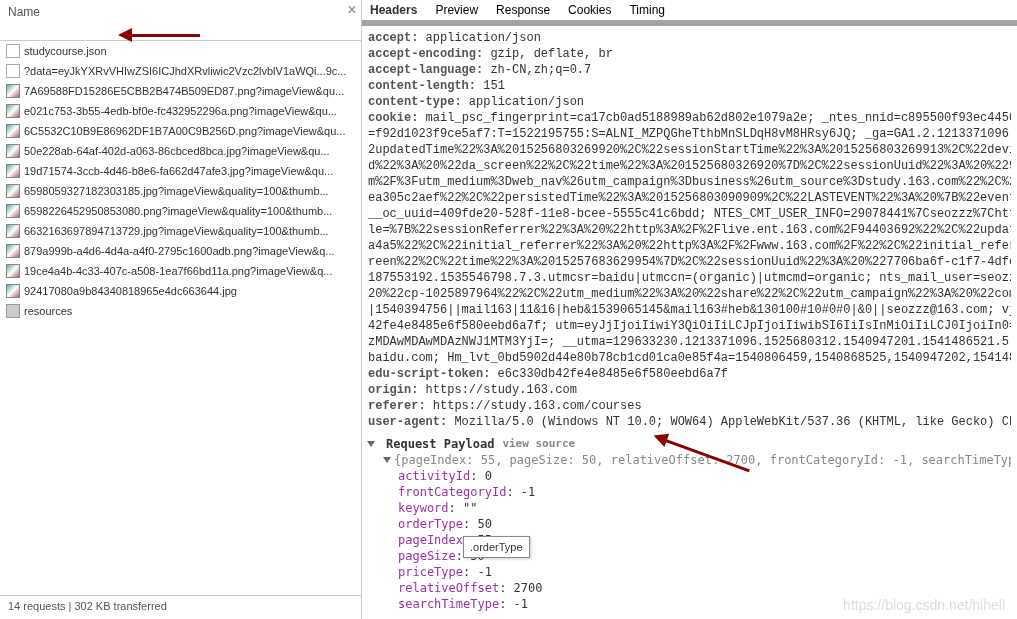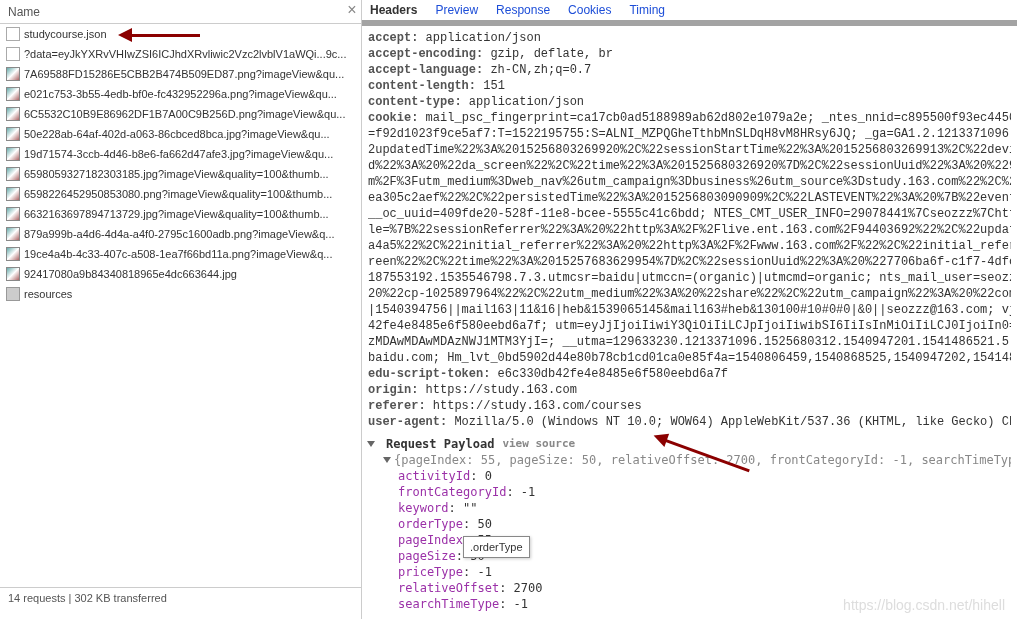--- a/index.html
+++ b/index.html
@@ -14,21 +14,21 @@
       display: flex;
     }
     .left-panel {
       width: 362px;
       border-right: 1px solid #ccc;
       display: flex;
       flex-direction: column;
       position: relative;
     }
     .left-header {
-      height: 24px;
+      height: 41px;
       border-bottom: 1px solid #ccc;
       padding: 5px 8px;
       font-size: 12px;
       color: #555;
     }
     .request-list {
       flex: 1;
       overflow-y: auto;
     }
     .request-row {
@@ -51,21 +51,21 @@
     }
     .file-icon.json { border-color: #aaa; }
     .file-icon.img { border-color: #888; background: linear-gradient(135deg, #6aa 0%, #fff 50%, #a66 100%); }
     .file-icon.folder { background: #ccc; border-color: #999; }
     .request-name {
       overflow: hidden;
       text-overflow: ellipsis;
       font-size: 11px;
     }
     .left-footer {
-      height: 32px;
+      height: 24px;
       border-top: 1px solid #ccc;
       padding: 4px 8px;
       font-size: 11px;
       color: #555;
     }
     .close-btn {
       position: absolute;
       right: 2px;
       top: 4px;
       width: 14px;
@@ -85,21 +85,21 @@
     .tabs {
       height: 26px;
       border-bottom: 6px solid #a3a3a3;
       display: flex;
       align-items: center;
       padding-left: 6px;
       gap: 14px;
     }
     .tab {
       font-size: 12px;
-      color: #1d4ed8;
+      color: #000000;
       cursor: pointer;
       padding: 4px 2px;
     }
     .tab.active {
       color: #333;
       font-weight: bold;
     }
     .detail-body {
       flex: 1;
       overflow: auto;

